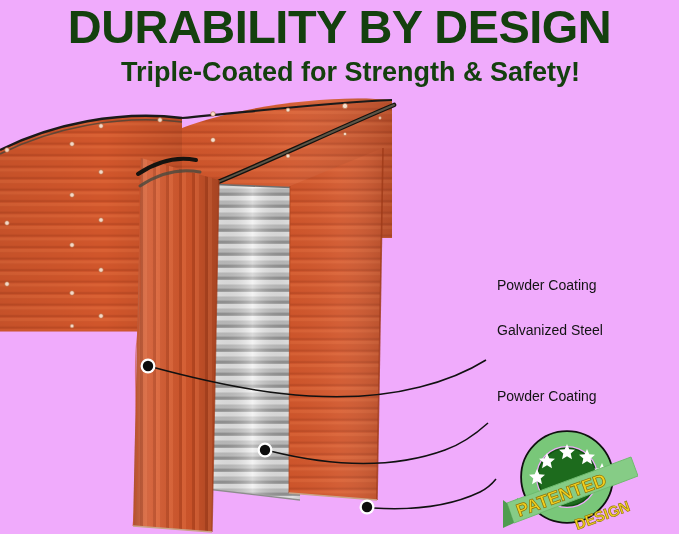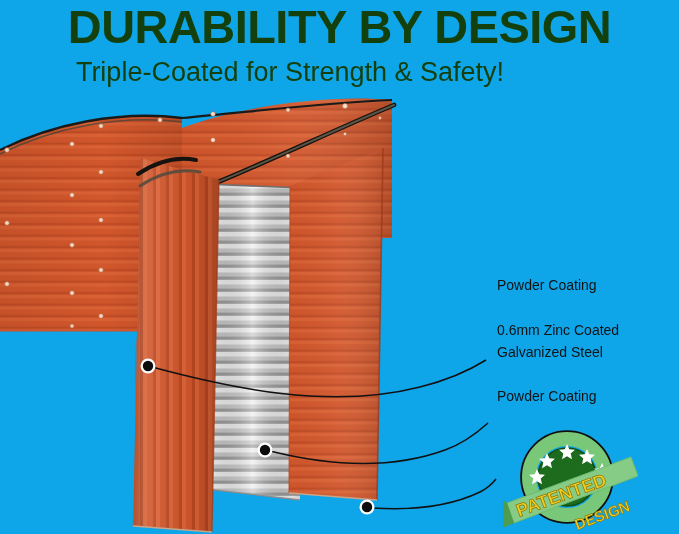--- a/index.html
+++ b/index.html
@@ -1,35 +1,35 @@
 <!DOCTYPE html>
 <html><head>
 <meta charset="utf-8">
 <style>
   html,body{margin:0;padding:0;background:#ffffff;}
   body{width:679px;height:534px;overflow:hidden;font-family:"Liberation Sans",sans-serif;}
-  #stage{position:relative;width:679px;height:534px;background:#0ea5e9;}
+  #stage{position:relative;width:679px;height:534px;background:#f0abfc;}
 
   .title{
     position:absolute;left:0;top:2px;width:679px;
     text-align:center;
     font-family:"Liberation Sans",sans-serif;
     font-weight:bold;
     font-size:46px;
     letter-spacing:-0.5px;
     color:#14400e;
     line-height:50px;
     white-space:nowrap;
     transform:scaleX(1.02);
   }
   .subtitle{
     position:absolute;left:0;top:56px;width:580px;
-    text-align:center;
+    text-align:right;
     font-family:"Liberation Sans",sans-serif;
-    font-weight:normal;
+    font-weight:bold;
     font-size:27px;
     color:#14400e;
     line-height:32px;
     white-space:nowrap;
   }
 
   .callout-label{
     position:absolute;
     font-family:"Liberation Sans",sans-serif;
     font-size:14px;
@@ -222,21 +222,20 @@
         <circle cx="367" cy="419" r="5.2" fill="#0d0d0d"></circle>
       </g>
     </g>
   </svg>
 
   <div class="callout-label" id="lbl1">
     <span>Powder Coating</span>
   </div>
 
   <div class="callout-label" id="lbl2">
-    <div>0.6mm Zinc Coated</div>
     <div>Galvanized Steel</div>
   </div>
 
   <div class="callout-label" id="lbl3">
     <span>Powder Coating</span>
   </div>
 
   <svg id="badge" viewBox="0 0 135 105">
     <defs>
       <path id="arcTop" d="M 18,86 L 122,22"></path>

